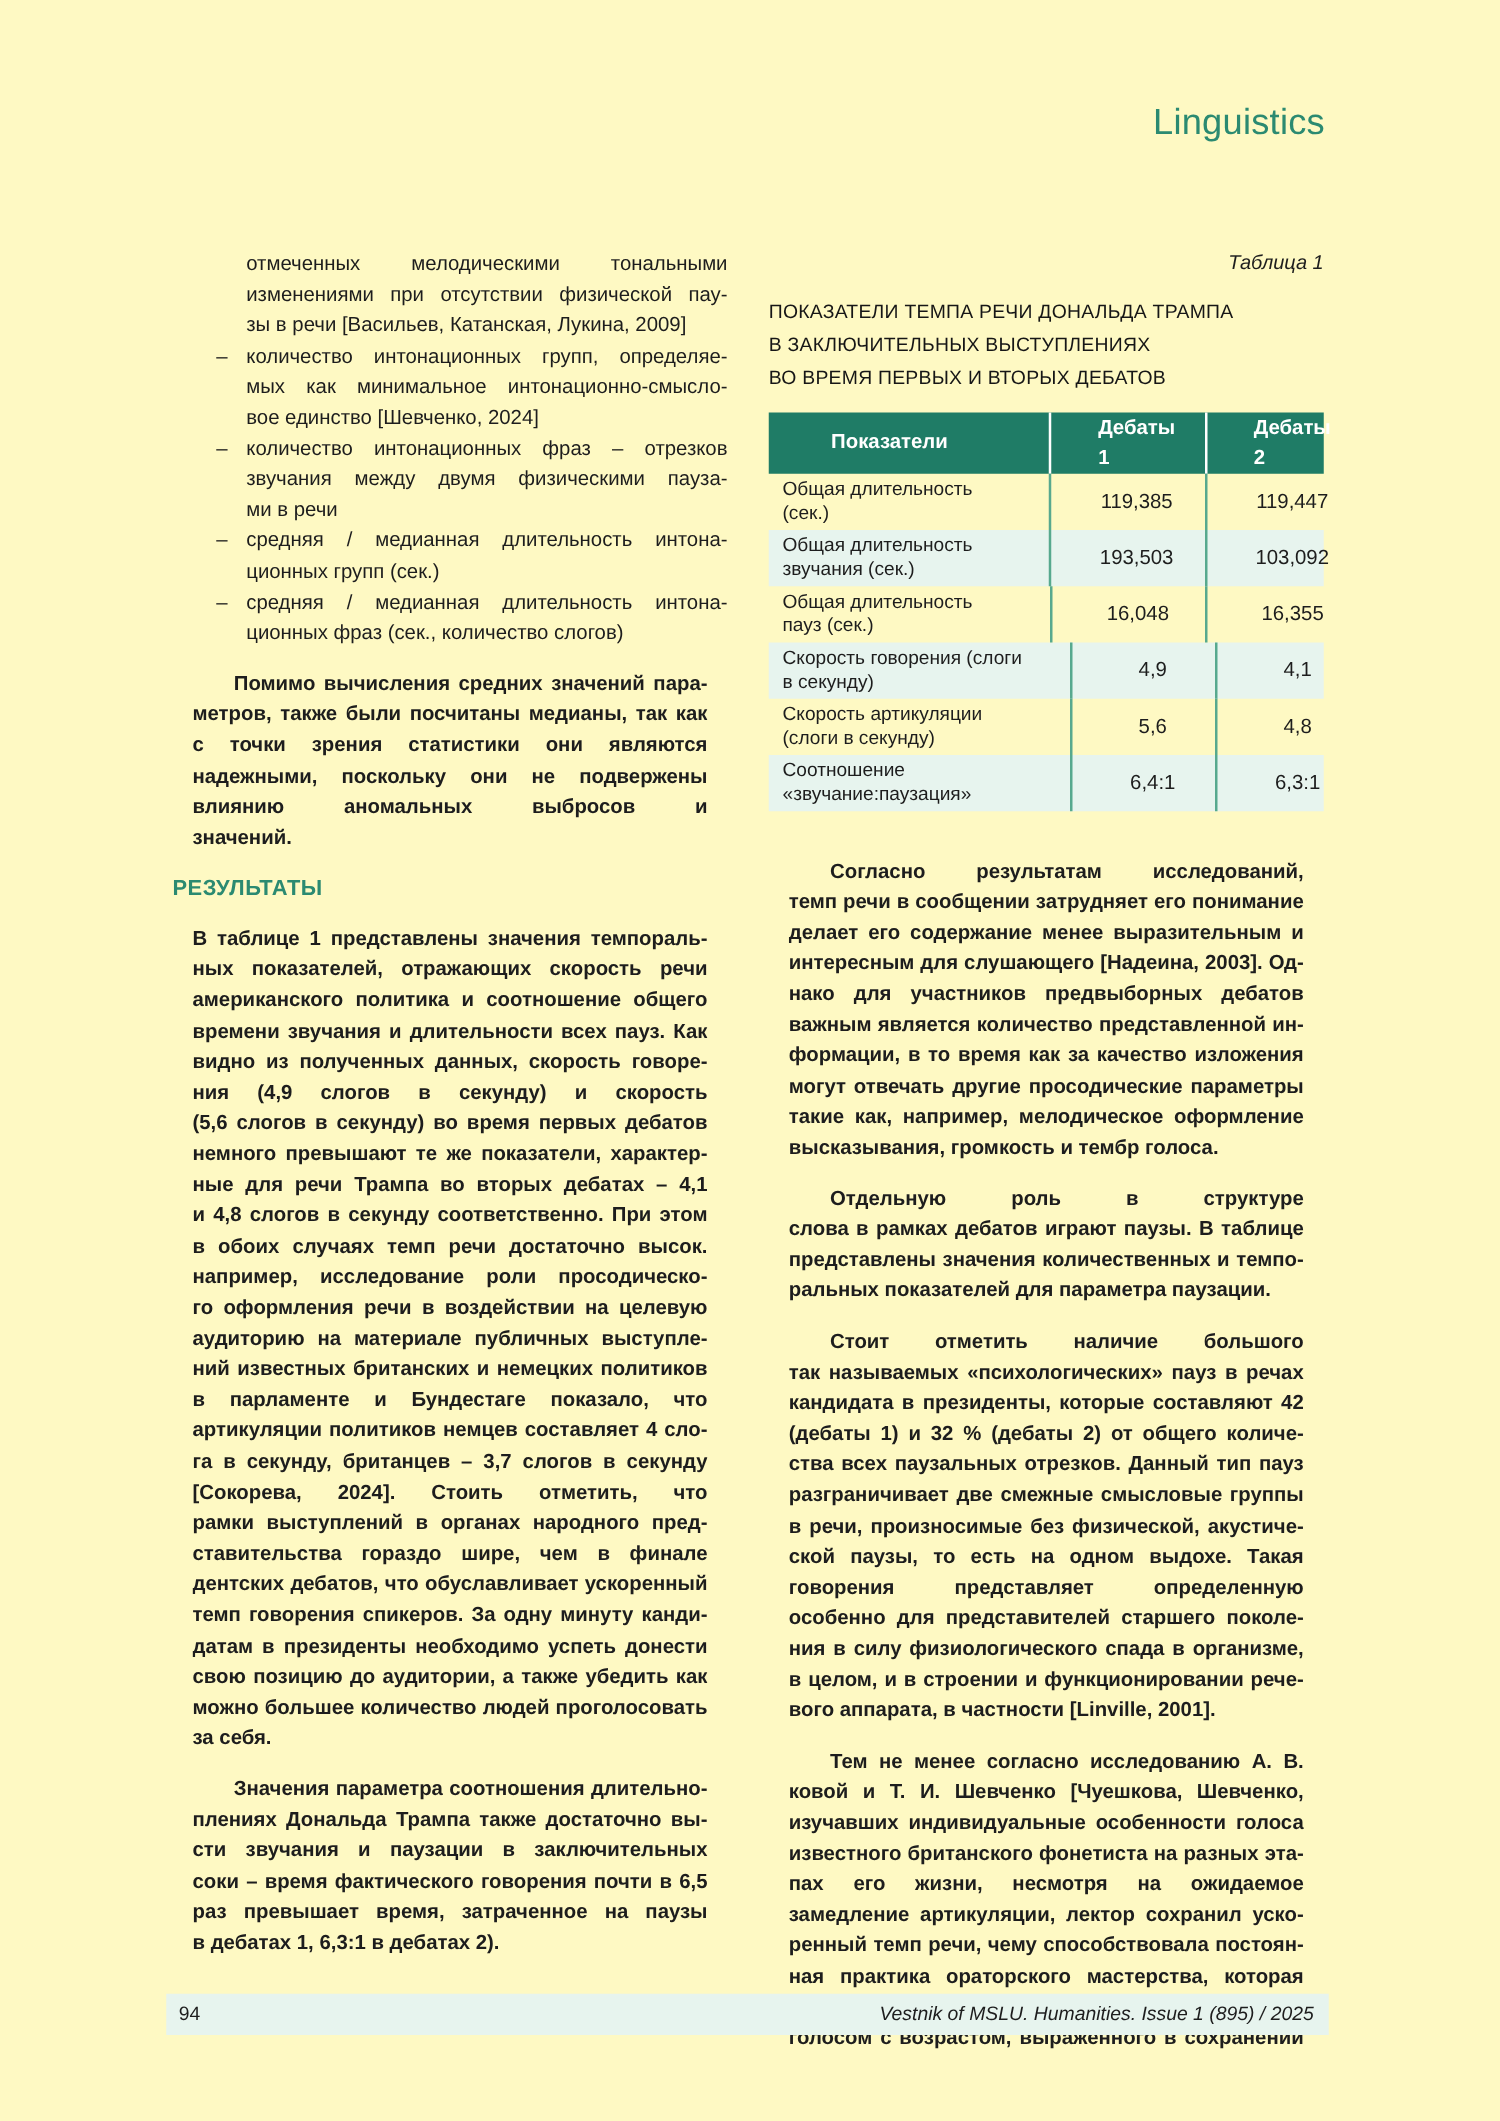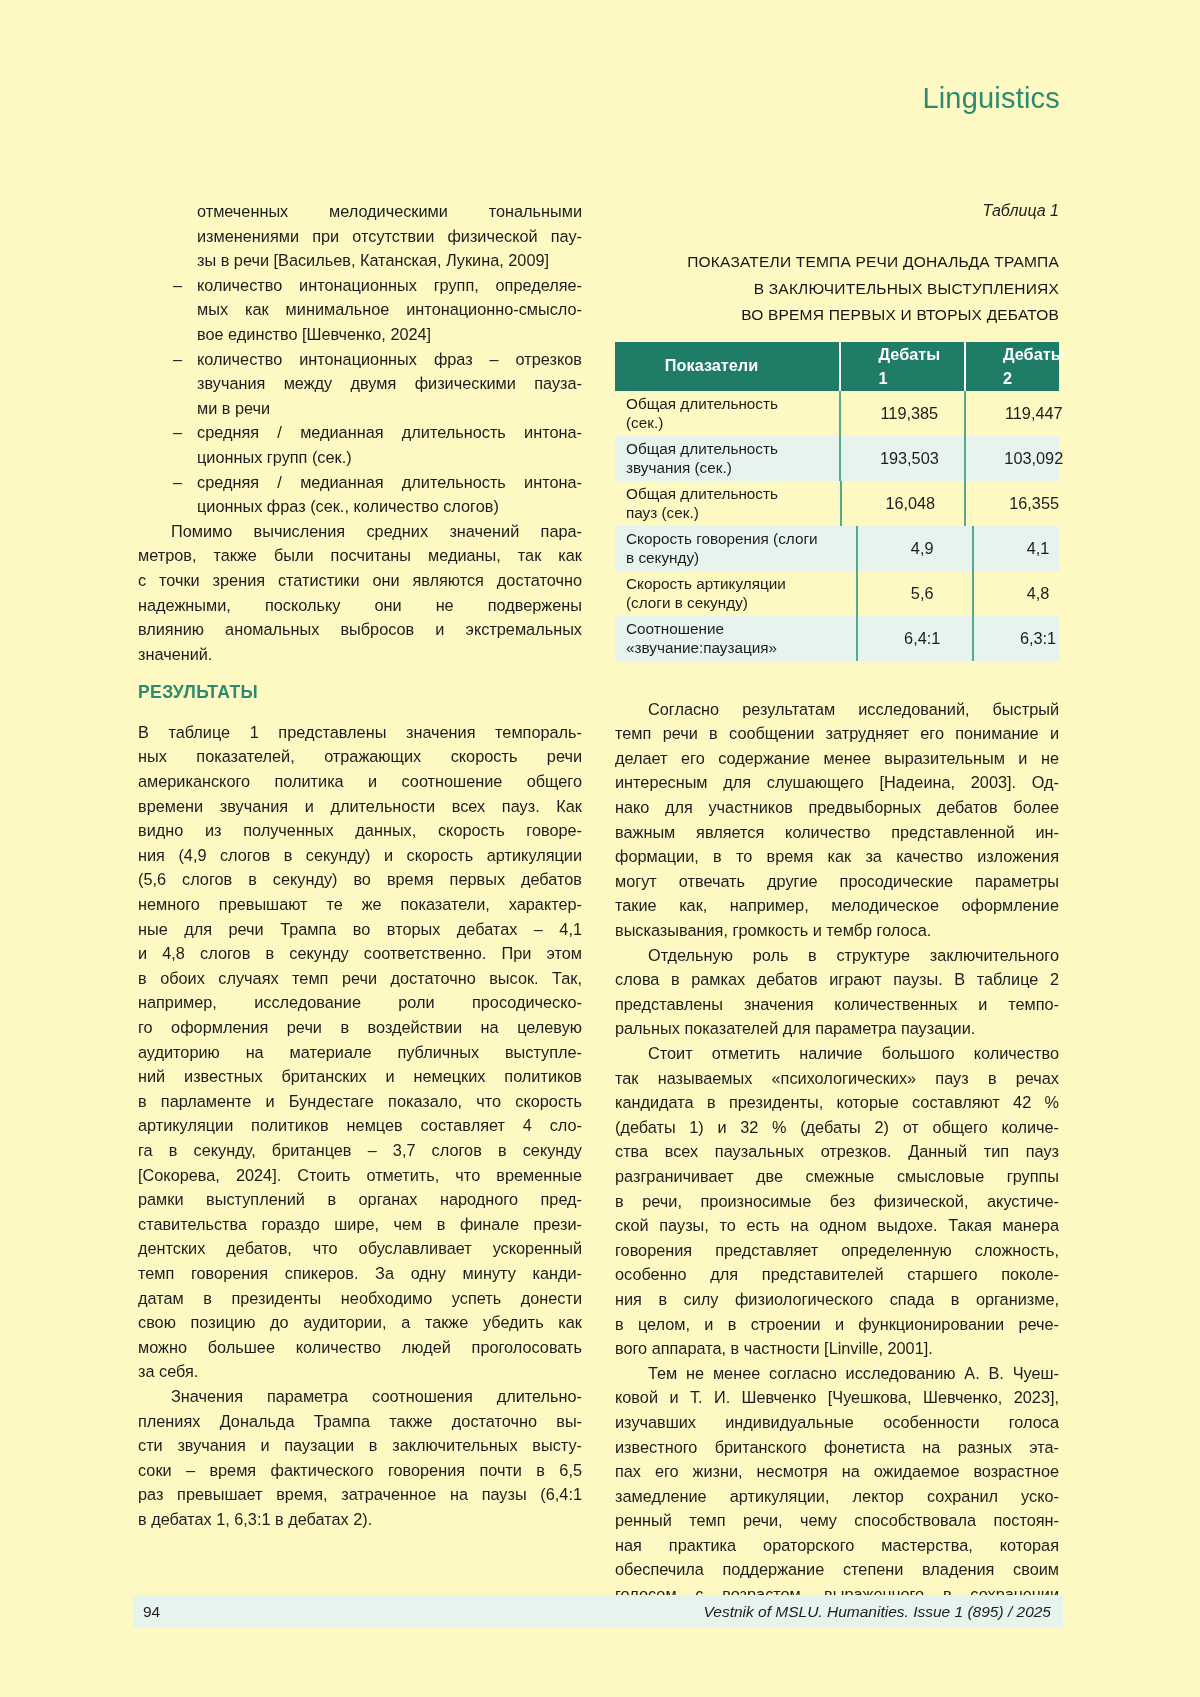--- a/index.html
+++ b/index.html
@@ -21,35 +21,35 @@
 
   .hang-block { margin-left:59px; }
   .hang-item { position:relative; }
   .hang-item .dash { position:absolute; left:-24px; top:0; }
 
   .results-heading {
     color:var(--accent,#2b8a71); font-weight:bold; font-size:17.5px;
     letter-spacing:.4px; margin:14px 0 15px 0;
   }
 
-  .table-caption { text-align:right; font-style:italic; font-size:16px; line-height:24px; margin-bottom:26px; }
-  .table-title { text-align:right; font-size:15.5px; line-height:26.5px; margin-bottom:13px; color:#161616; letter-spacing:.2px; }
+  .table-caption { text-align:right; font-style:italic; font-size:16px; line-height:24px; margin-bottom:14px; }
+  .table-title { text-align:left; font-size:15.5px; line-height:26.5px; margin-bottom:13px; color:#161616; letter-spacing:.2px; }
 
   .ttable { margin-bottom:36px; }
   .trow { display:flex; min-height:35.5px;gap:29px; }
   .trow.thead { background:var(--thead,#1f7c66); color:#ffffff; font-weight:bold; min-height:36px; }
   .trow.shaded { background:var(--tint,#e7f4ee); }
   .tcell { display:flex; align-items:center; box-sizing:border-box;padding-left:43px; }
   .tcell.c-label { width:57%; padding:3px 2px 3px 11px; font-size:15.3px; line-height:19.5px; }
   .tcell.c-val  { width:21.5%; justify-content:center; font-size:16.3px; }
   .thead .tcell.c-label { justify-content:center; padding-left:0; font-size:16.3px; }
   .trow .tcell + .tcell { border-left:2px solid #57a98e; }
   .trow.thead .tcell + .tcell { border-left:2px solid #ffffff; }
 
-  .para { margin:0; }
+  .para { margin:16px;font-weight:bold; }
 
   .footer {
     position:absolute; left:133px; top:1595px; width:930px; height:33px;
     background:var(--tint,#e7f4ee); display:flex; align-items:center;
     justify-content:space-between; padding:0 12px 0 10px; box-sizing:border-box;
     font-size:15.5px; color:#1d1d1d;
   }
   .journal { font-style:italic; }
 </style>
 </head>

